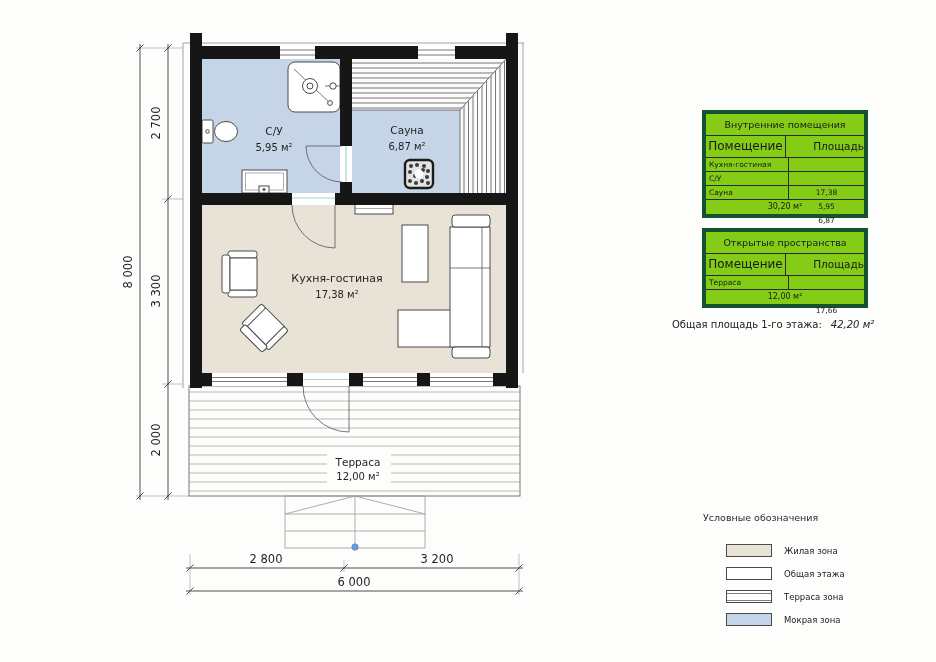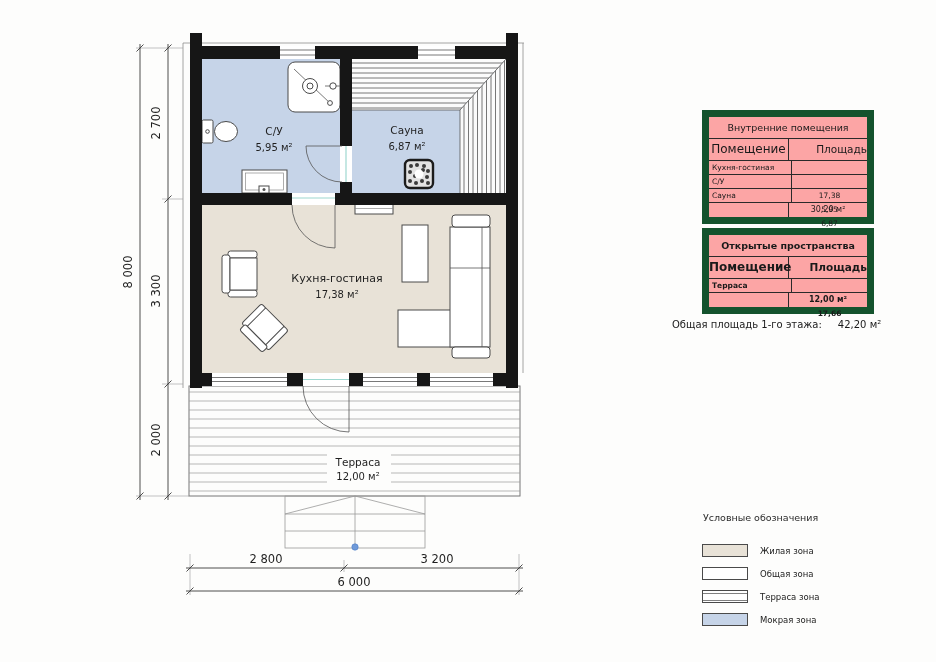--- a/index.html
+++ b/index.html
@@ -3,36 +3,36 @@
 <meta charset="utf-8">
 <style>
   html,body{margin:0;padding:0;background:#ffffff;}
   #canvas{position:relative;width:936px;height:662px;background:#fdfdfc;overflow:hidden;
           font-family:"DejaVu Sans","Liberation Sans",sans-serif;color:#1a1a1a;}
   #plan-svg{position:absolute;left:0;top:0;}
 
   
   .page-title{position:absolute;left:700px;top:49px;width:202px;text-align:center;
               font-size:15px;color:#1c1c1c;letter-spacing:.4px;}
-  .arch-table{position:absolute;left:702px;width:158px;border:7px solid #14532d;background:#fca5a5;}
+  .arch-table{position:absolute;left:702px;width:158px;border:4px solid #14532d;background:#84cc16;}
   .t-title{height:21px;line-height:21px;text-align:center;border-bottom:1px solid #2a2a2a;font-size:9.5px;}
   .t-head{display:flex;height:21px;border-bottom:1px solid #2a2a2a;}
   .t-head .c1{width:79px;border-right:1px solid #2a2a2a;text-align:center;line-height:21px;font-size:12px;}
   .t-head .c2{flex:1;text-align:right;line-height:21px;font-size:10.5px;}
   .t-row{display:flex;height:13px;border-bottom:1px solid #2a2a2a;}
   .t-row .c1{width:79px;border-right:1px solid #2a2a2a;padding-left:3px;line-height:13px;font-size:7.5px;}
   .t-row .c2{flex:1;text-align:center;line-height:13px;font-size:7.5px;margin-top:28px;}
-  .t-total{display:flex;height:14px;}
+  .t-total{display:flex;height:14px;flex-direction:column;}
   .t-total .c1{width:79px;border-right:1px solid #2a2a2a;}
   .t-total .c2{flex:1;text-align:center;line-height:14px;font-size:8px;}
   .summary{position:absolute;left:672px;top:319px;font-size:10px;color:#1a1a1a;}
-  .summary .val{margin-left:16px;}
+  .summary .val{margin-left:9px;font-style:italic;}
 
   .legend-title{position:absolute;left:703px;top:512px;font-size:9.5px;color:#2a2a2a;}
-  .legend{position:absolute;left:702px;top:544px;}
+  .legend{position:absolute;left:726px;top:544px;}
   .legend-item{display:flex;align-items:center;height:13px;margin-bottom:10px;}
   .swatch{width:46px;height:13px;border:1px solid #4a4a4a;box-sizing:border-box;}
   .sw0{background:#e8e2d7;}
   .sw1{background:#ffffff;}
   .sw2{background:repeating-linear-gradient(to bottom,#ffffff 0 2.4px,#808080 2.4px 3.2px);}
   .sw3{background:#c6d4e8;}
   .legend-label{margin-left:12px;font-size:8.5px;color:#222;}
 
   
   .wall{fill:#161616;}
@@ -328,21 +328,21 @@
   <div class="t-row">
     <div class="c1">Сауна</div>
     <div class="c2">6,87</div>
   </div>
   <div class="t-total">
     <div class="c1"></div>
     <div class="c2">30,20 м²</div>
   </div>
 </div>
 
-<div class="arch-table" style="top:228px;font-weight:bold;">
+<div class="arch-table" style="top:228px;">
   <div class="t-title">Открытые пространства</div>
   <div class="t-head">
     <div class="c1">Помещение</div>
     <div class="c2">Площадь</div>
   </div>
   <div class="t-row">
     <div class="c1">Терраса</div>
     <div class="c2">17,66</div>
   </div>
   <div class="t-total">
@@ -356,21 +356,21 @@
 </div>
 
 <div class="legend-title">Условные обозначения</div>
 <div class="legend">
   <div class="legend-item">
     <div class="swatch sw0"></div>
     <div class="legend-label">Жилая зона</div>
   </div>
   <div class="legend-item">
     <div class="swatch sw1"></div>
-    <div class="legend-label">Общая зона</div>
+    <div class="legend-label">Общая этажа</div>
   </div>
   <div class="legend-item">
     <div class="swatch sw2"></div>
     <div class="legend-label">Терраса зона</div>
   </div>
   <div class="legend-item">
     <div class="swatch sw3"></div>
     <div class="legend-label">Мокрая зона</div>
   </div>
 </div>

